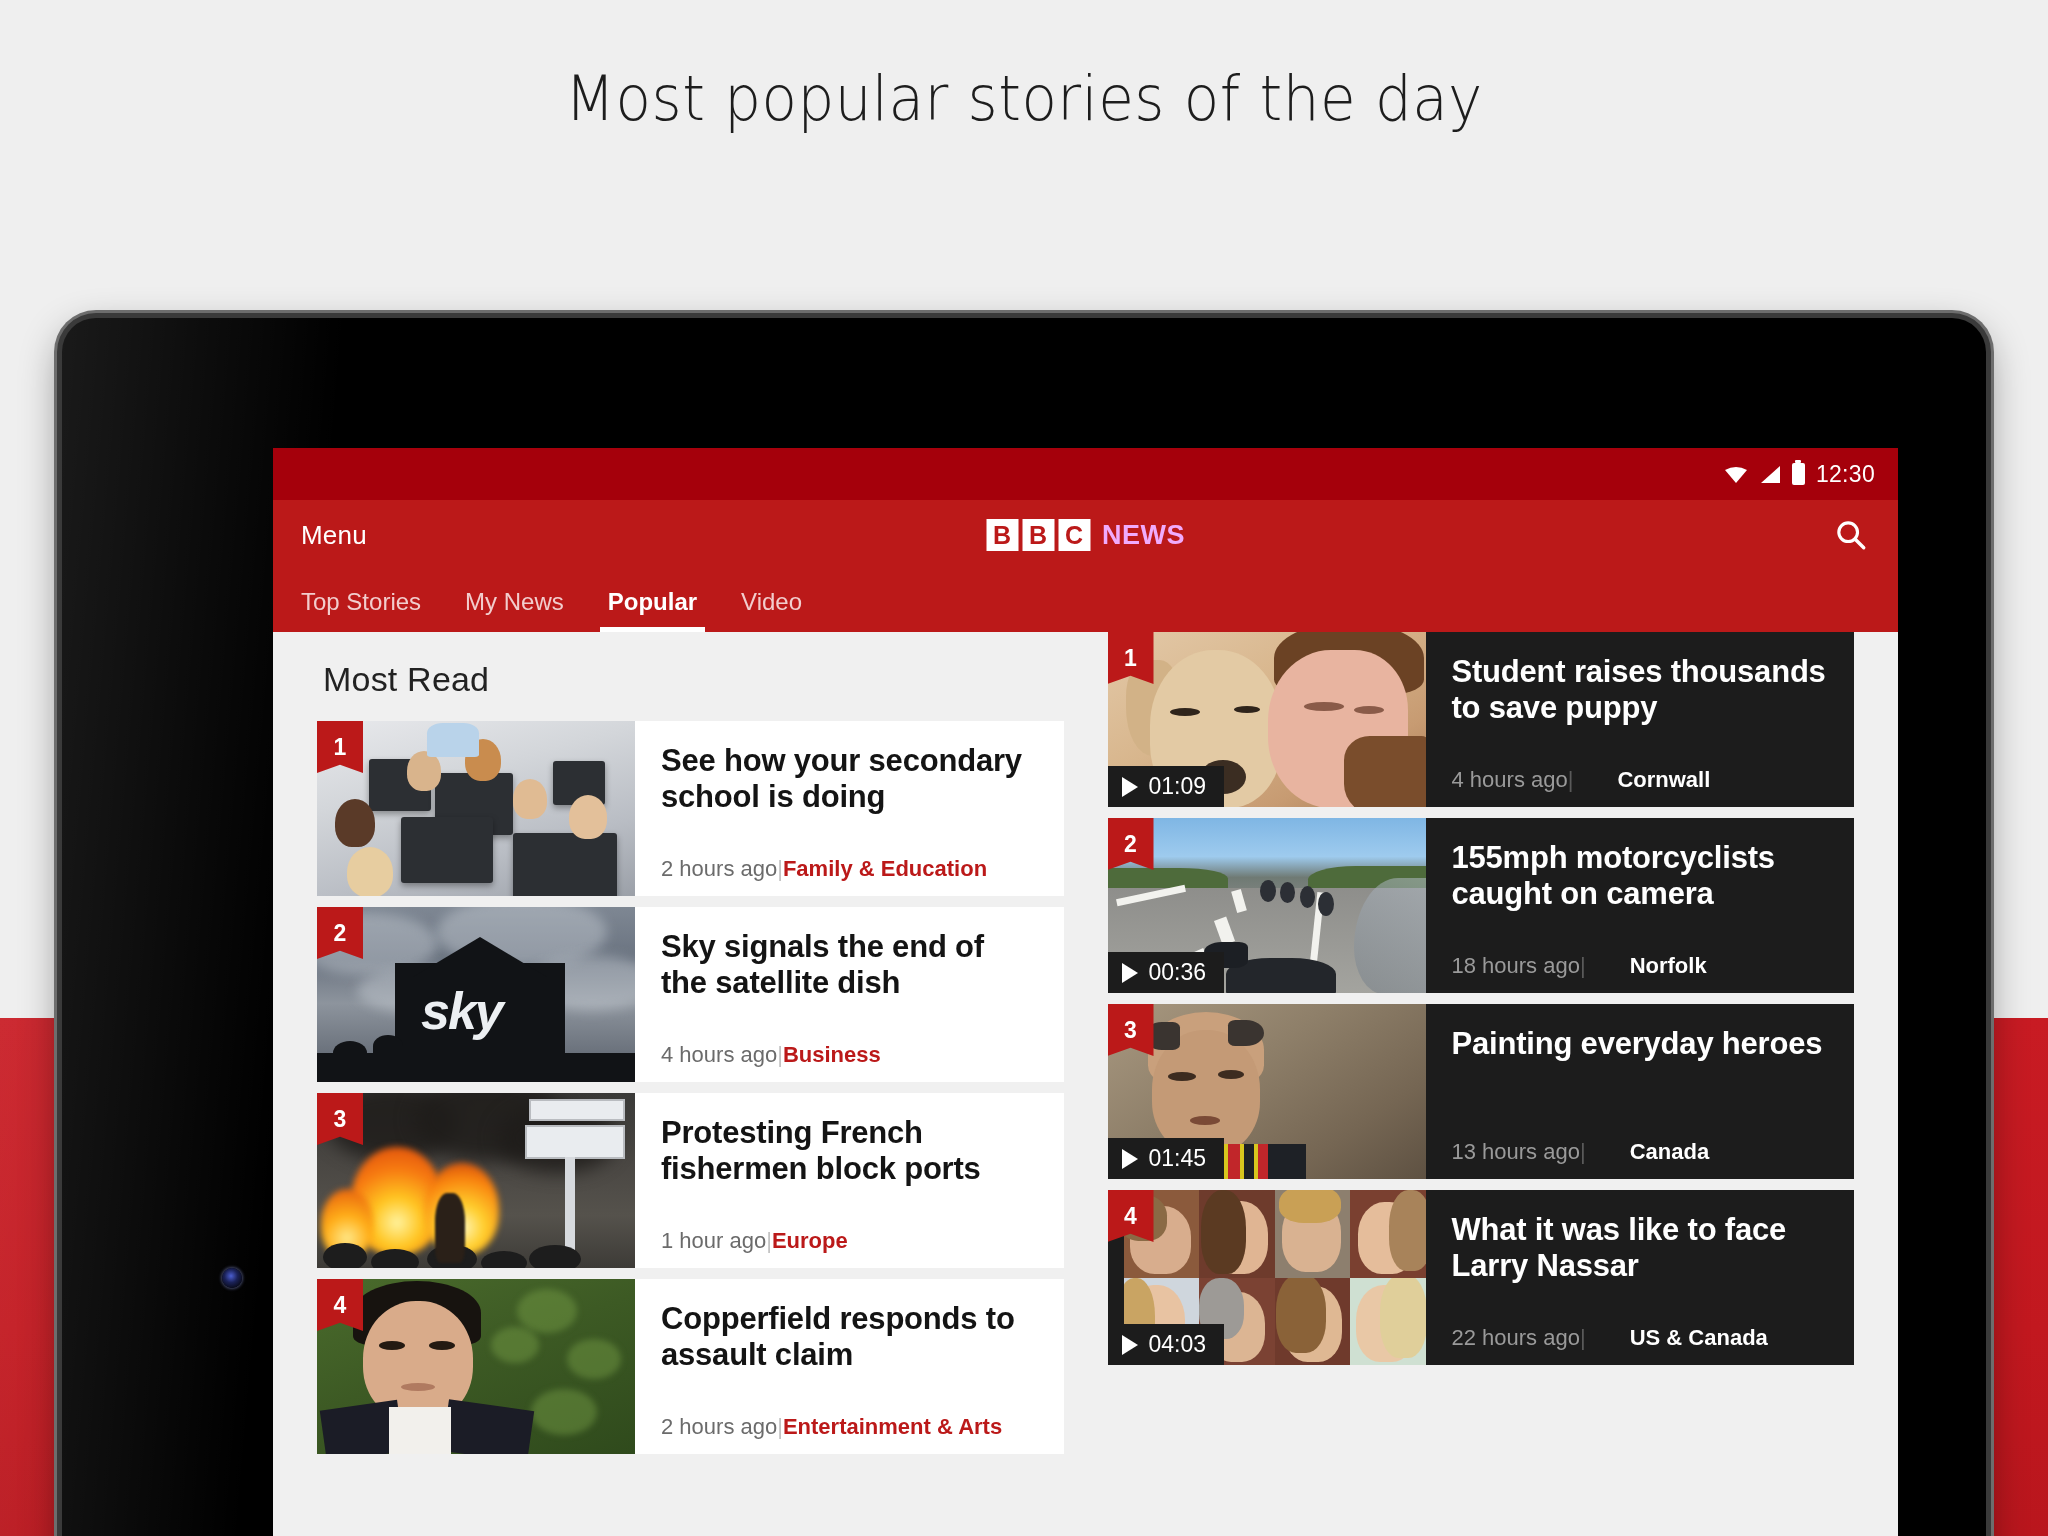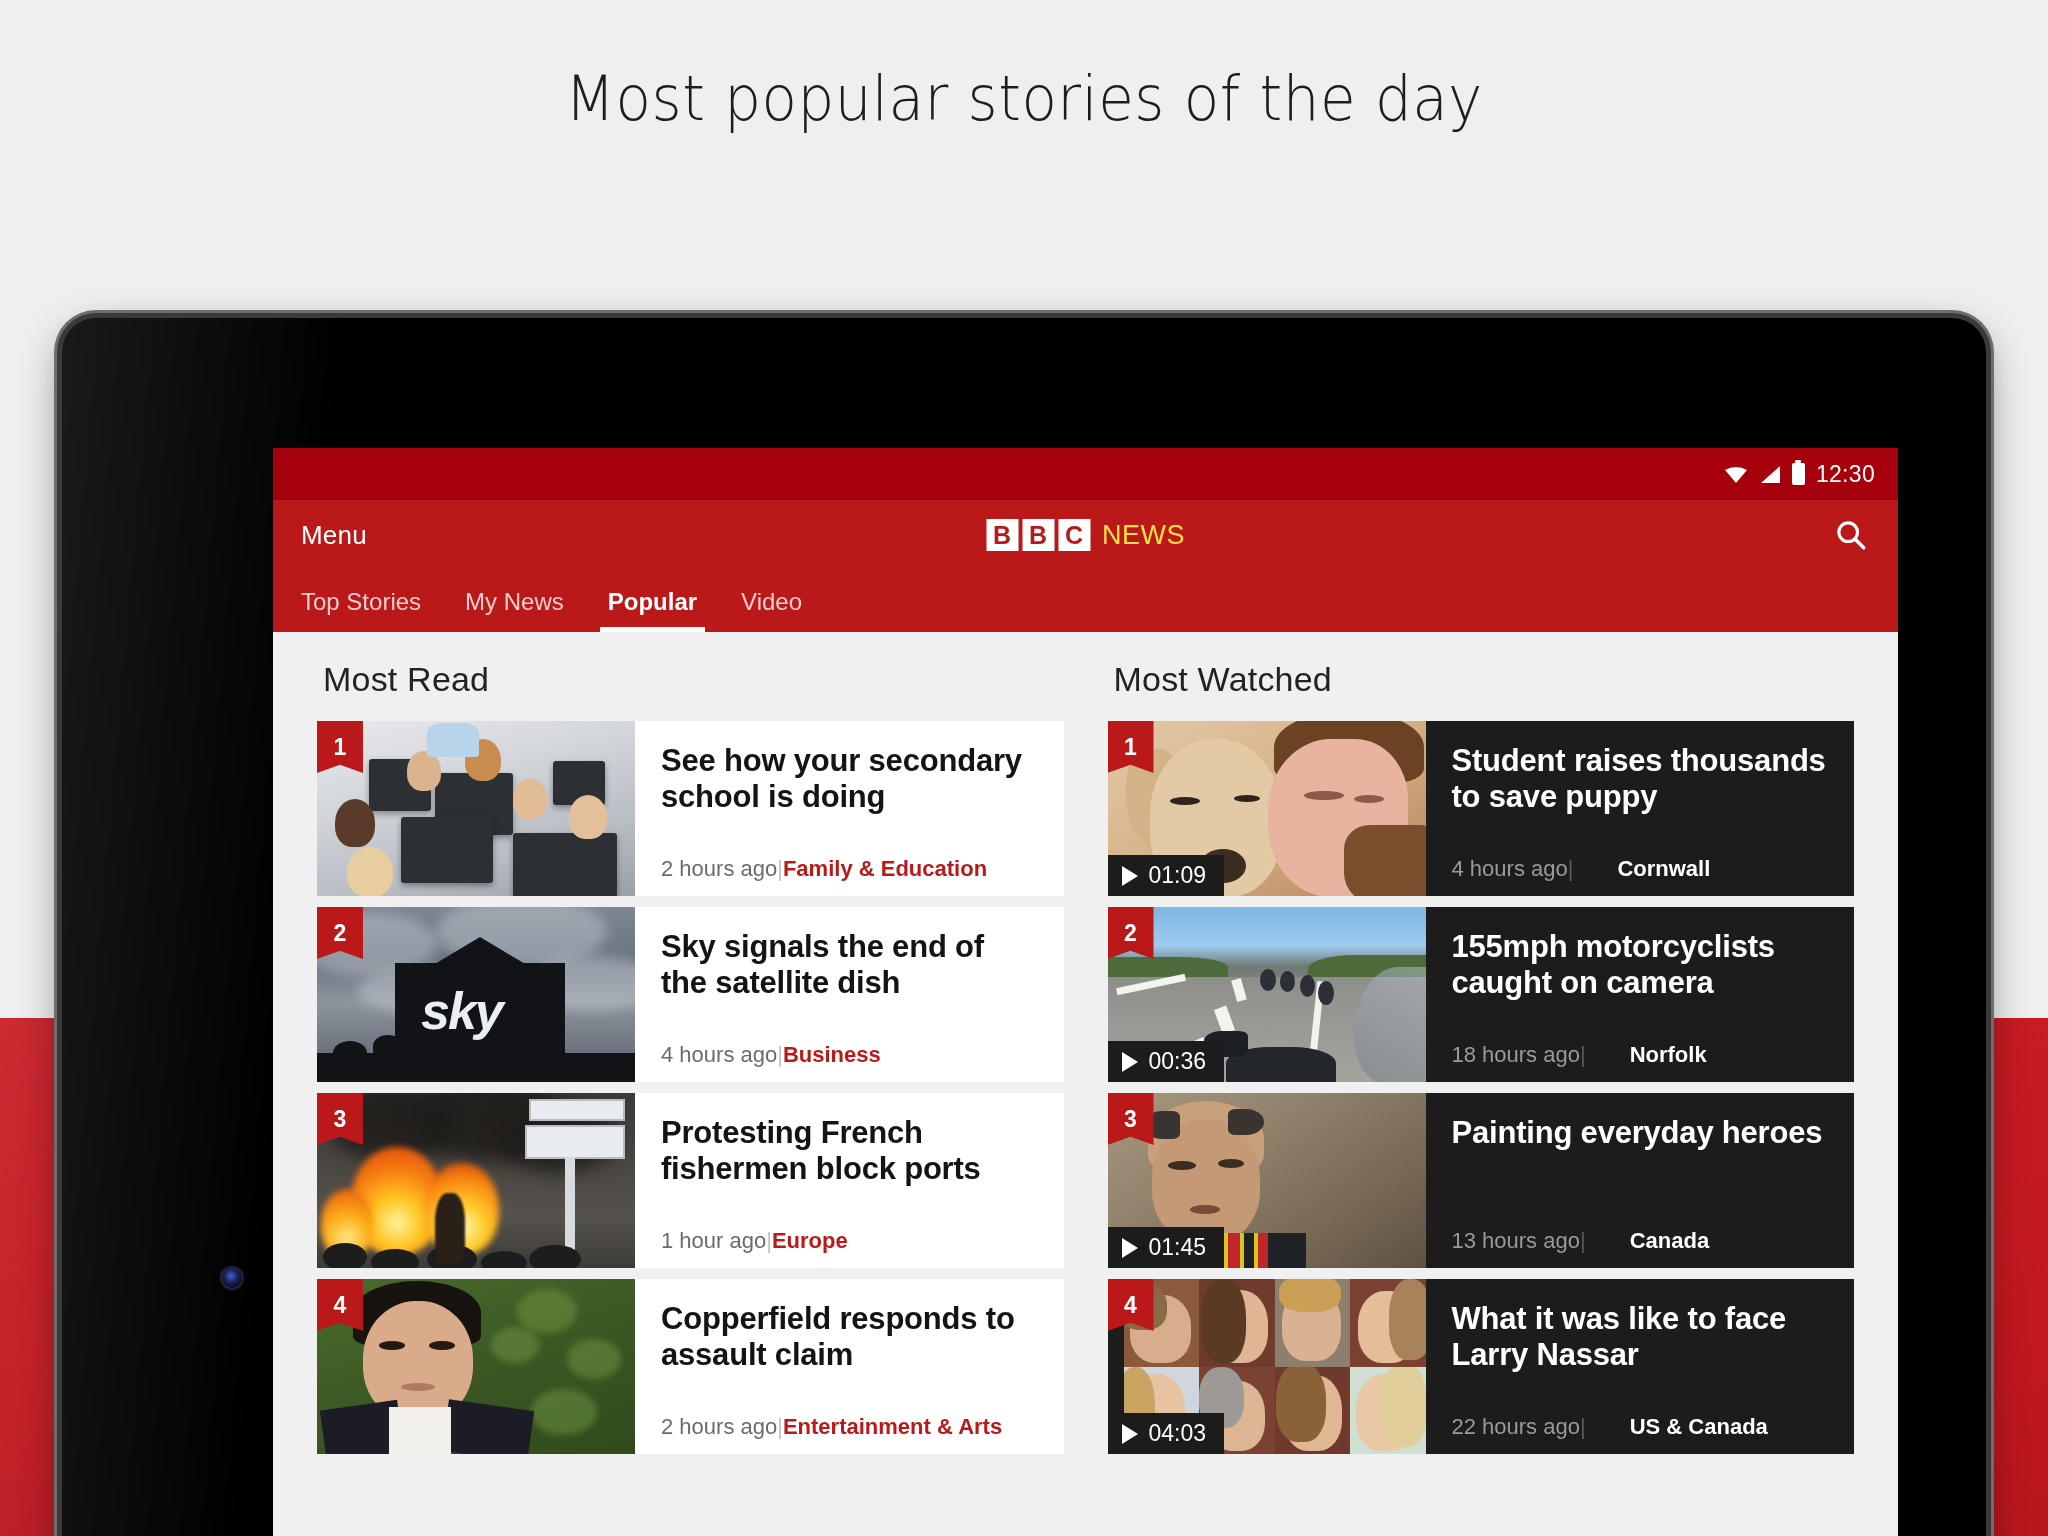--- a/index.html
+++ b/index.html
@@ -75,21 +75,21 @@
   #menu-btn{ color:#fff; font-size:26px; margin-left:28px; letter-spacing:.2px;}
   #bbclogo{
     position:absolute; left:50%; transform:translateX(-50%);
     display:flex; align-items:center; gap:4px;
   }
   #bbclogo .blk{
     width:32px;height:32px;background:#fff;color:#bb1919;
     font-size:25px;font-weight:700;display:flex;align-items:center;justify-content:center;
     font-family:"Liberation Sans", sans-serif;
   }
-  #bbclogo .news{ color:#fde047;font-size:27px;font-weight:400;letter-spacing:.5px;margin-left:8px; }
+  #bbclogo .news{ color:#f0abfc;font-size:27px;font-weight:700;letter-spacing:.5px;margin-left:8px; }
   #search-btn{ position:absolute; right:30px; width:34px;height:34px; }
 
   
   #tabs{
     height:62px; background:#bb1919; display:flex; align-items:flex-end;
     padding-left:28px; gap:0;
   }
   .tab{
     color:#f2cdcd; font-size:24px; padding:0 22px 16px 22px; position:relative;
     white-space:nowrap;
@@ -369,21 +369,20 @@
               <div class="meta">
                 <span>2 hours ago</span>
                 <span class="sep">|</span>
                 <span class="topic">Entertainment &amp; Arts</span>
               </div>
             </div>
           </div>
         </div>
 
         <div class="col right">
-          <div class="sec-title">Most Watched</div>
 
           <div class="card video">
             <div class="thumb">
               <div class="art art-puppy">
                 <div class="ear" style="left:18px;top:28px;width:54px;height:96px;"></div>
                 <div class="dog" style="left:42px;top:18px;width:132px;height:158px;"></div>
                 <div class="snout" style="left:92px;top:128px;width:46px;height:34px;"></div>
                 <div style="position:absolute;left:62px;top:76px;width:30px;height:8px;background:#2f241b;border-radius:50%;"></div>
                 <div style="position:absolute;left:126px;top:74px;width:26px;height:7px;background:#2f241b;border-radius:50%;"></div>
                 <div class="whair" style="left:166px;top:-10px;width:150px;height:72px;background:#6b4224;"></div>

